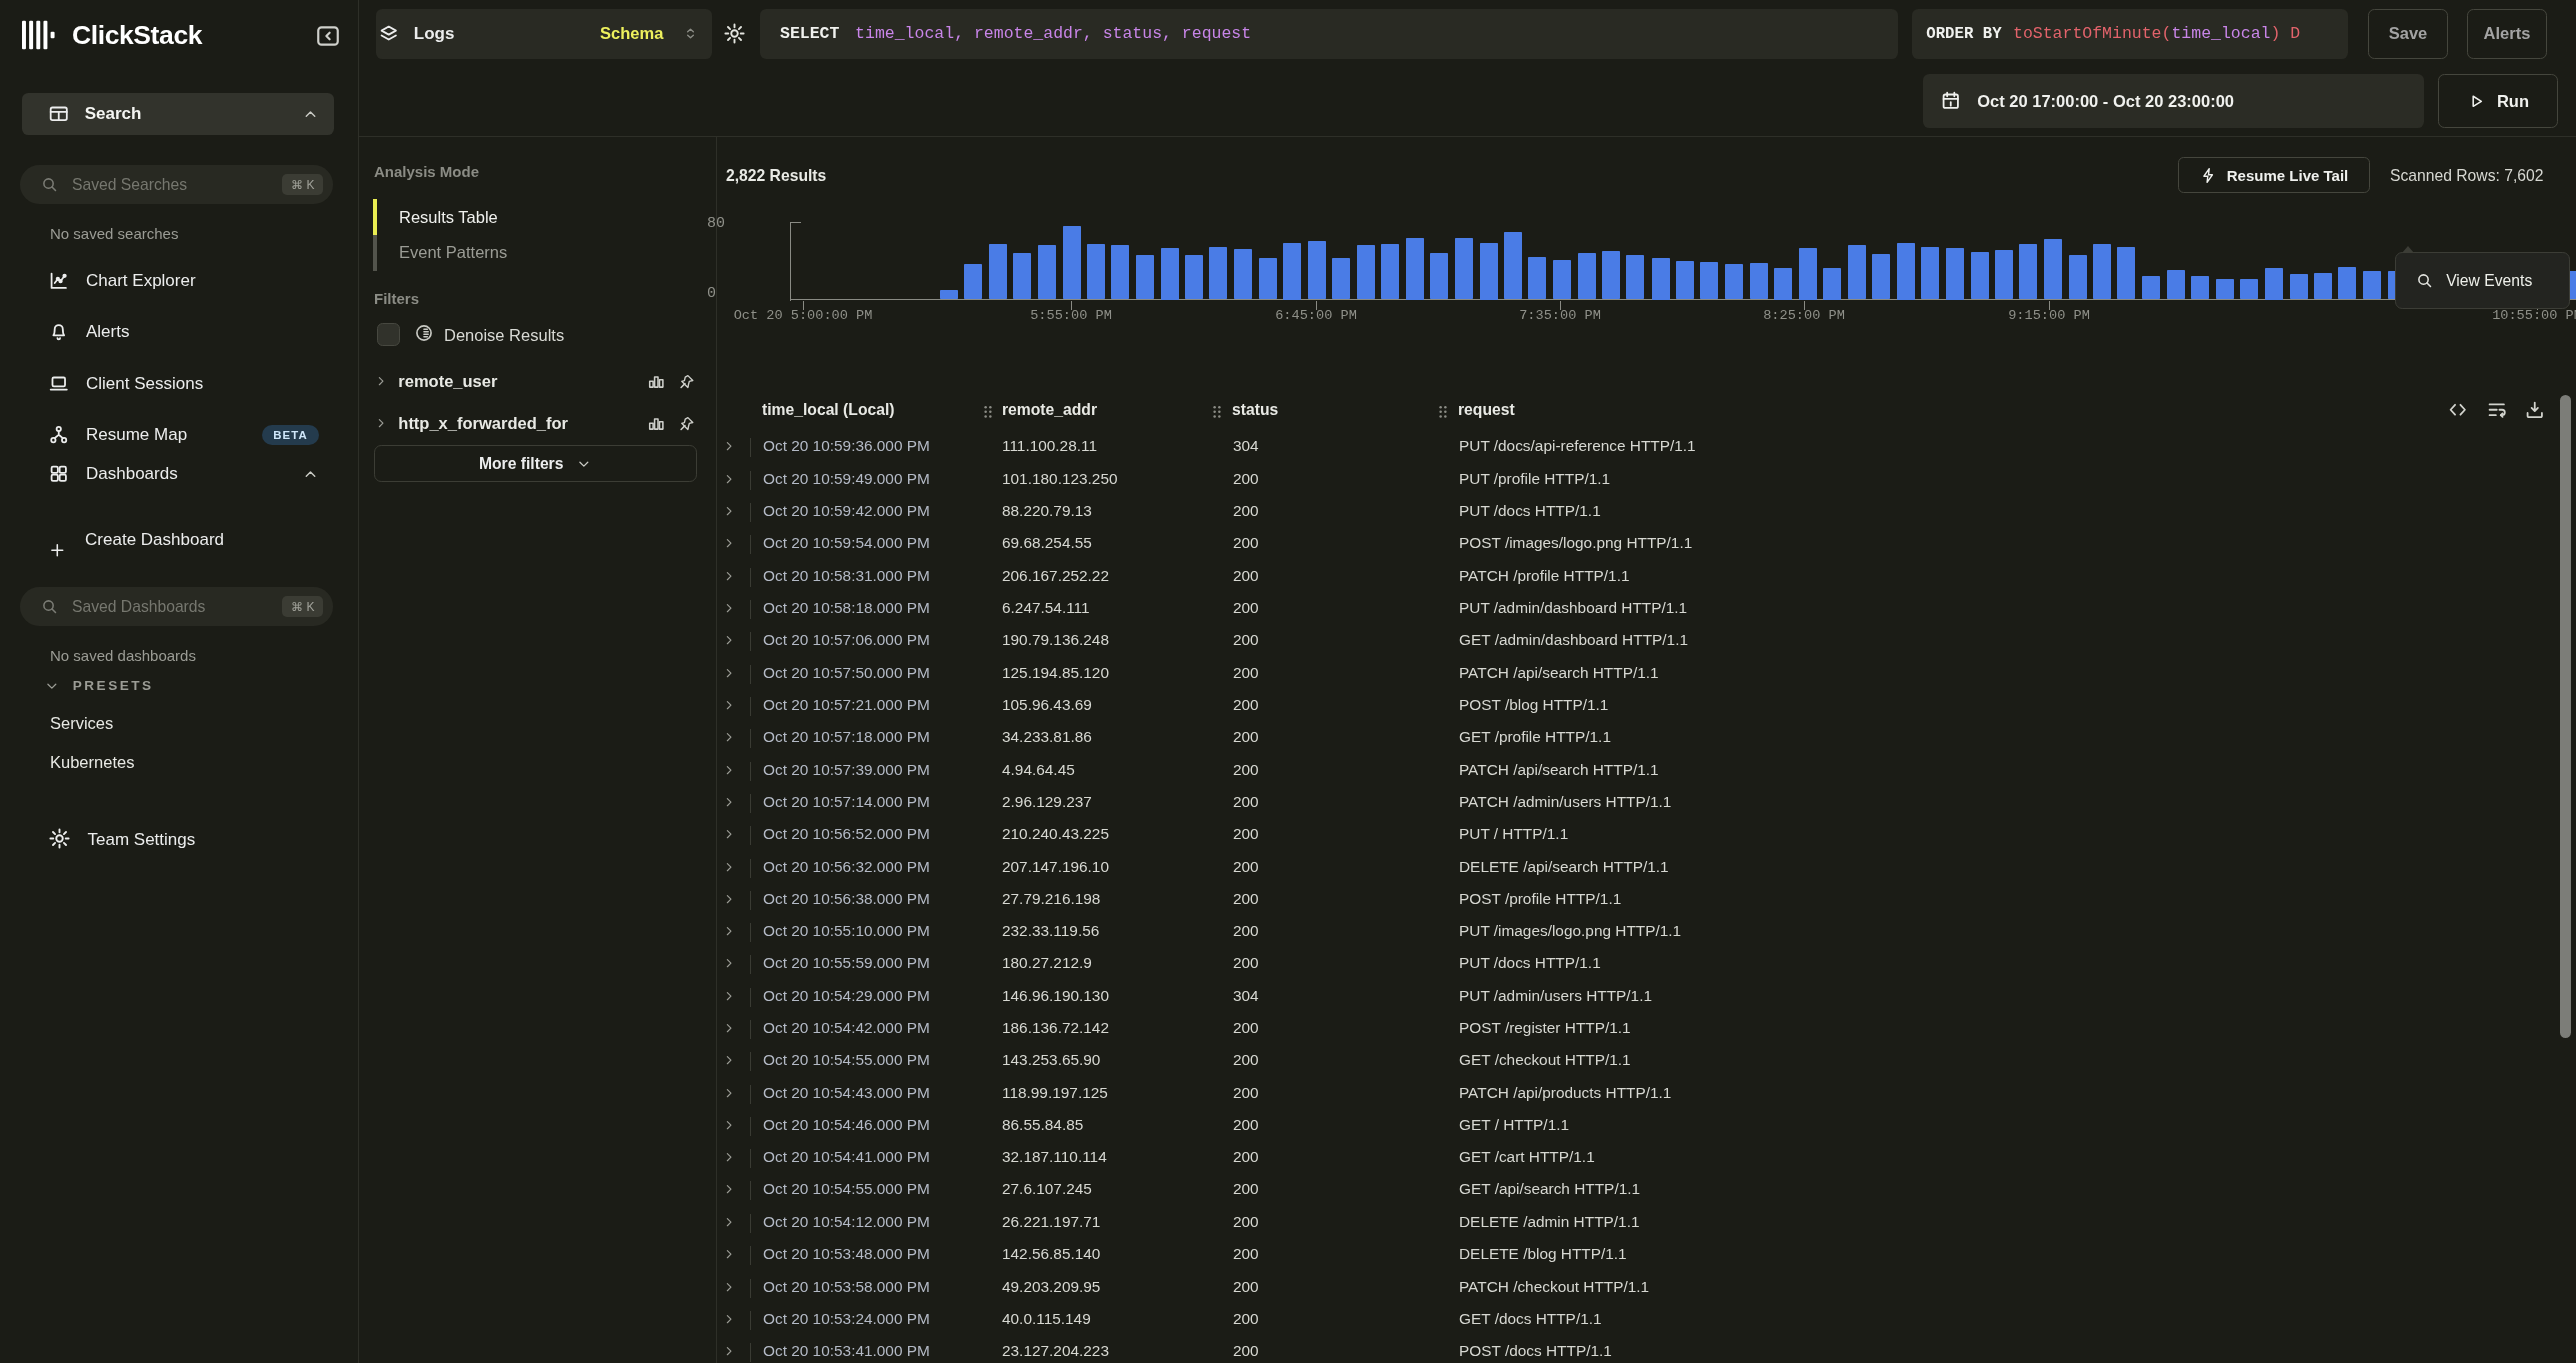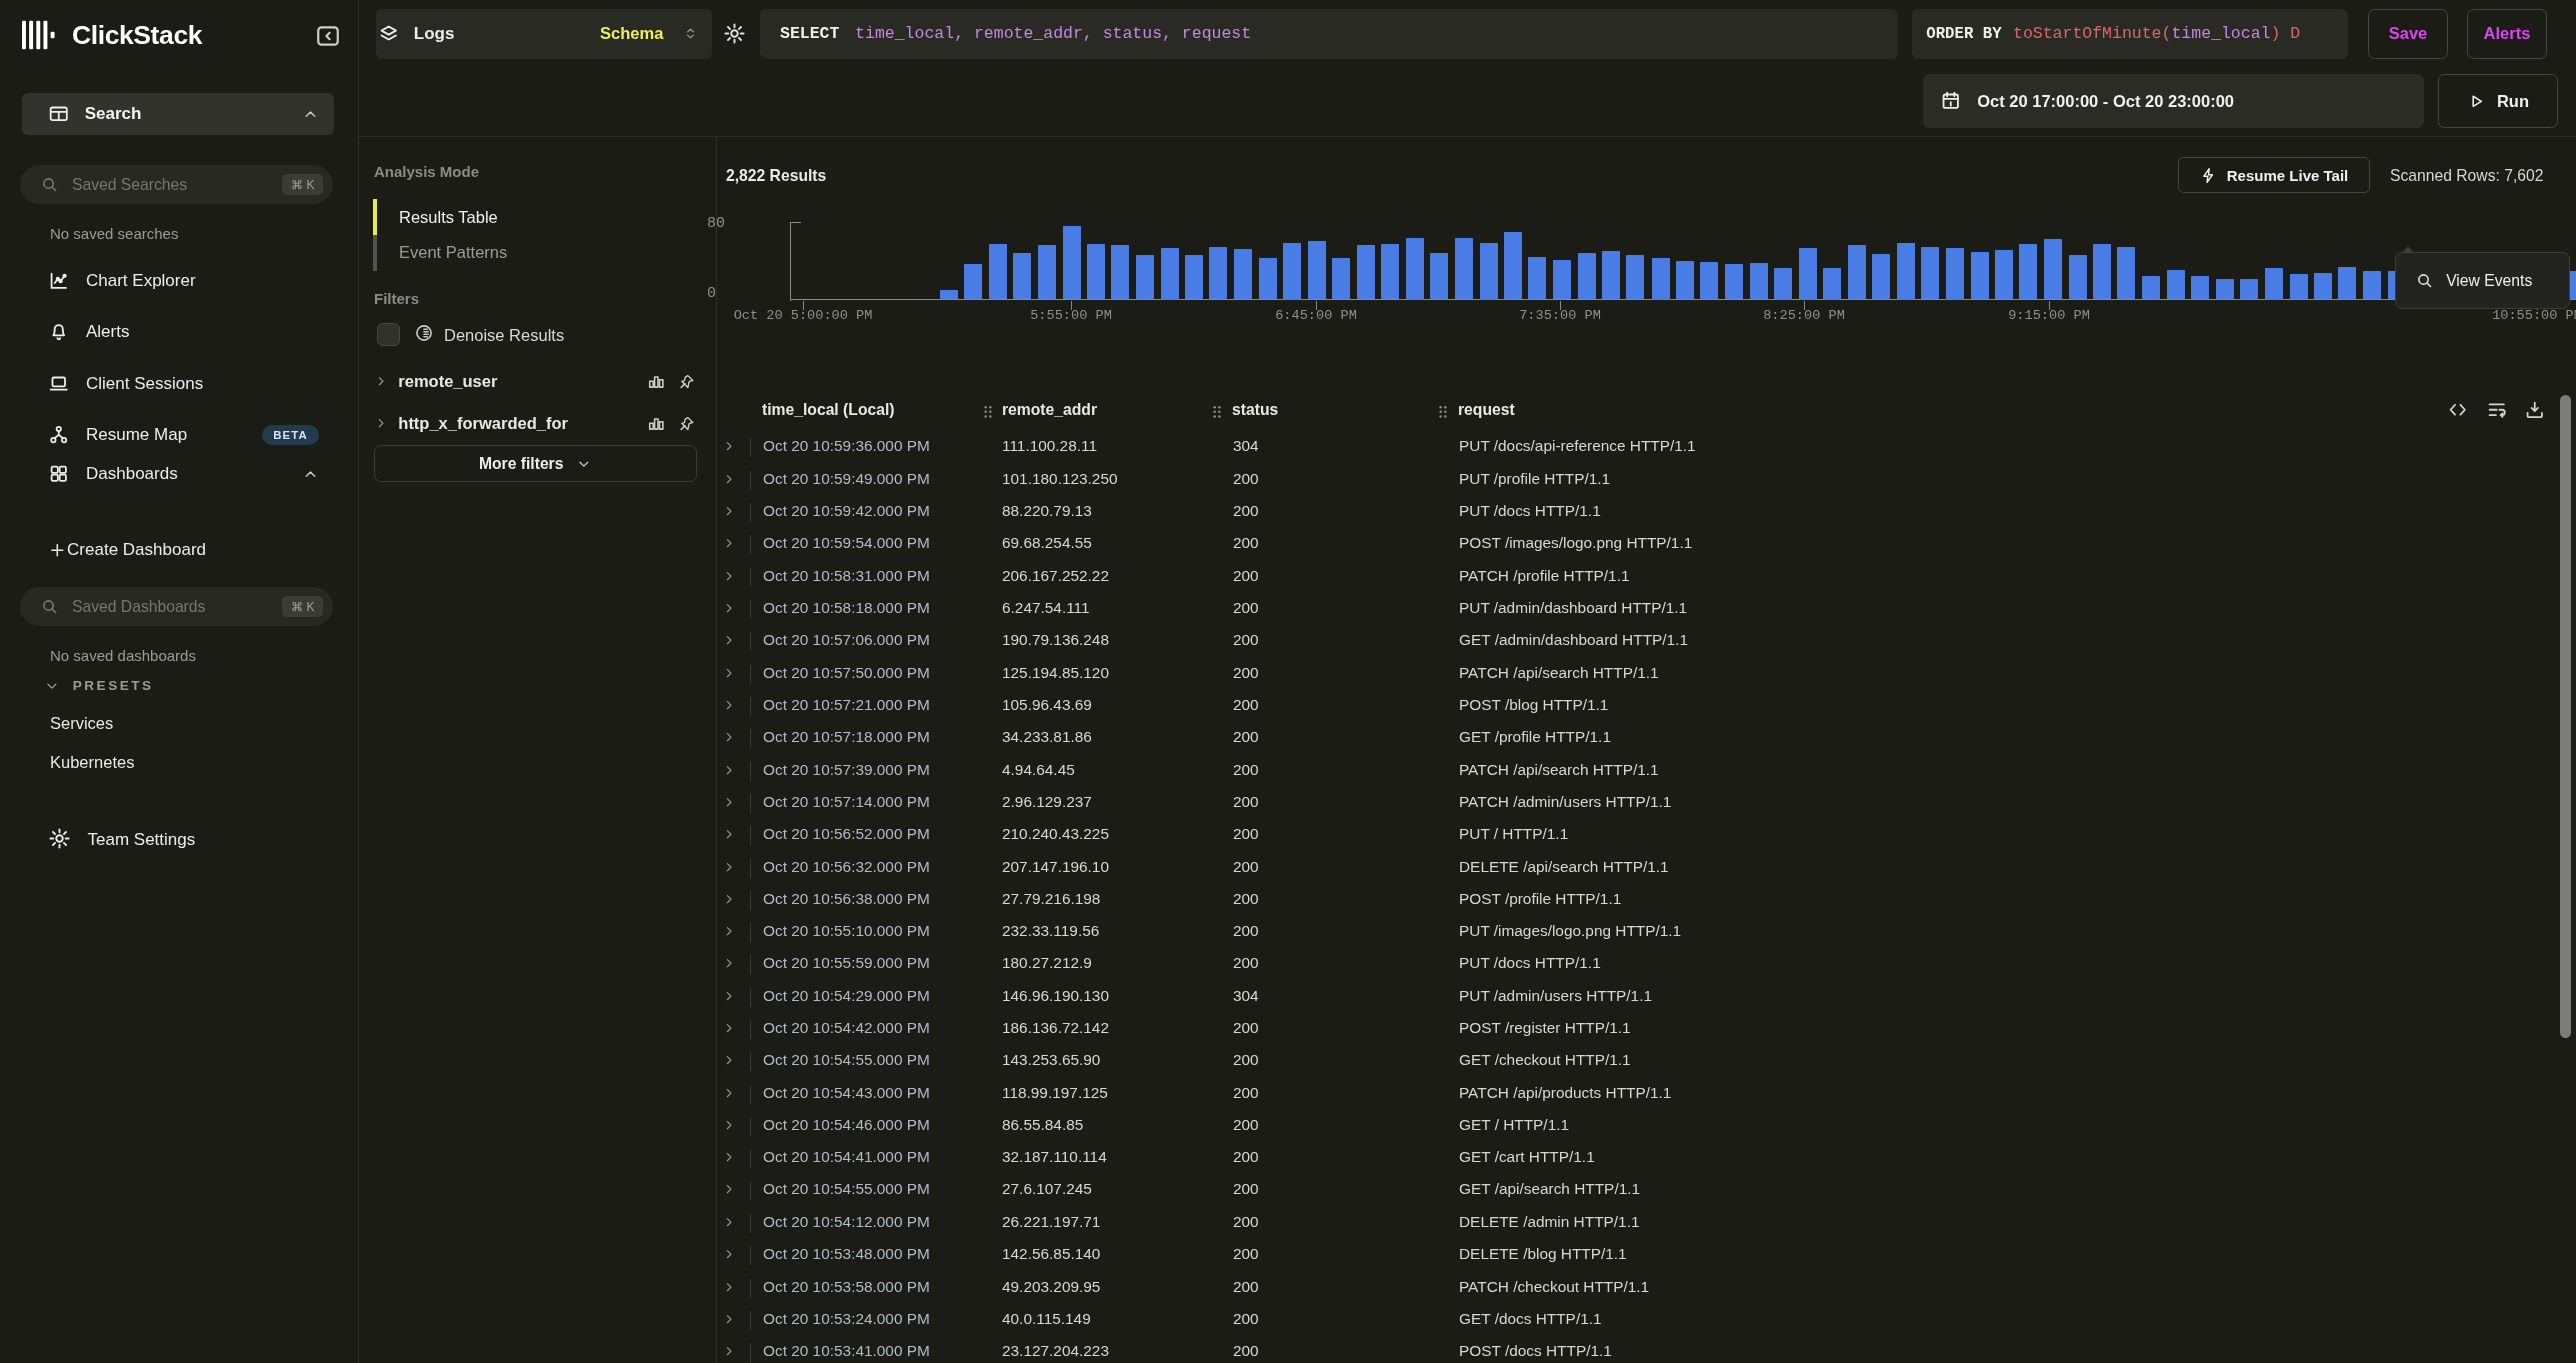--- a/index.html
+++ b/index.html
@@ -51,21 +51,21 @@
 
   .side-muted{font-size:15px;color:var(--text-dim);}
   .no-saved-searches{left:50px;top:225px;}
   .no-saved-dashboards{left:50px;top:647px;}
 
   .nav-item{position:absolute;left:21.5px;width:312px;height:46px;display:flex;align-items:center;padding:0 14.3px 0 26px;box-sizing:border-box;gap:17px;border-radius:6.4px;}
   .nav-item .nlabel{font-size:17px;font-weight:500;color:#eceded;}
   .nav-item .badge{margin-left:auto;background:#243b4d;color:#cfe7fa;font-size:11.4px;font-weight:700;letter-spacing:1.1px;border-radius:11.4px;padding:4.3px 11.4px;}
   .nav-item .nchev{margin-left:auto;color:#c9cac4;}
 
-  .create-dashboard{left:21.5px;top:530px;width:312px;height:40px;display:flex;align-items:center;gap:1px;padding-left:26px;box-sizing:border-box;}
+  .create-dashboard{left:21.5px;top:530px;width:312px;height:40px;display:flex;gap:19px;padding-left:26px;box-sizing:border-box;}
   .create-dashboard .nlabel{font-size:17px;font-weight:500;}
 
   .presets-row{left:44px;top:678px;display:flex;align-items:center;gap:13px;color:var(--text-dim);}
   .presets-row .plabel{font-size:13.6px;font-weight:600;letter-spacing:2.5px;}
   .preset-item{left:50px;font-size:16.5px;color:#e8e9e4;}
   .preset-0{top:714px;}
   .preset-1{top:753px;}
 
   .team-settings{left:21.5px;top:807px;width:312px;height:43px;display:flex;align-items:flex-end;gap:17px;padding-left:26px;box-sizing:border-box;}
   .team-settings .nlabel{font-size:17px;font-weight:500;}
@@ -77,21 +77,21 @@
   .logs-btn .schema{margin-left:auto;color:var(--yellow);font-size:16.5px;font-weight:700;}
   .logs-btn .selchev{color:#8b8c85;margin-left:4.3px;}
   .gear-btn{left:717px;top:17px;width:34px;height:33px;color:#e3e4df;display:flex;align-items:center;justify-content:center;}
   .select-box{left:760px;width:1138px;padding-left:20px;font-family:"Liberation Mono","DejaVu Sans Mono",monospace;white-space:nowrap;overflow:hidden;}
   .select-box .kw{font-size:16.5px;font-weight:700;color:#f0f1ee;}
   .select-box .fields{font-size:16.5px;color:var(--purple);margin-left:15.7px;}
   .orderby-box{left:1912px;width:436px;padding-left:14.3px;font-family:"Liberation Mono","DejaVu Sans Mono",monospace;white-space:nowrap;overflow:hidden;}
   .orderby-box .kw{font-size:15.7px;font-weight:700;color:#f0f1ee;margin-right:11.4px;}
   .orderby-box .fn{font-size:16.5px;color:var(--salmon);}
   .orderby-box .fld{font-size:16.5px;color:var(--purple);}
-  .top-btn{top:8.6px;height:50px;border:1.4px solid var(--border2);border-radius:6.4px;background:transparent;display:flex;align-items:center;justify-content:center;font-size:16.5px;font-weight:600;color:#d946ef;box-sizing:border-box;}
+  .top-btn{top:8.6px;height:50px;border:1.4px solid var(--border2);border-radius:6.4px;background:transparent;display:flex;align-items:center;justify-content:center;font-size:16.5px;font-weight:600;color:#a3a3a3;box-sizing:border-box;}
   .save-btn{left:2368px;width:80px;}
   .alerts-btn{left:2467px;width:80px;}
 
   
   .search-bar{left:376px;top:74px;width:1531px;height:54px;background:var(--panel2);border-radius:6.4px;display:flex;align-items:center;padding:0 18.6px 0 24px;box-sizing:border-box;}
   .search-bar input{flex:1;background:transparent;border:none;outline:none;font-family:"Liberation Sans",sans-serif;font-size:16.5px;color:#d8d9d3;min-width:0;}
   .search-bar input::placeholder{color:#85868b;}
   .search-bar .sql{color:#8b8c84;font-size:15.7px;font-weight:700;}
   .search-bar .sep{width:1.4px;height:21.5px;background:#4a4b43;margin:0 11.4px;}
   .search-bar .lucene{color:var(--yellow);font-size:15.7px;font-weight:700;}

